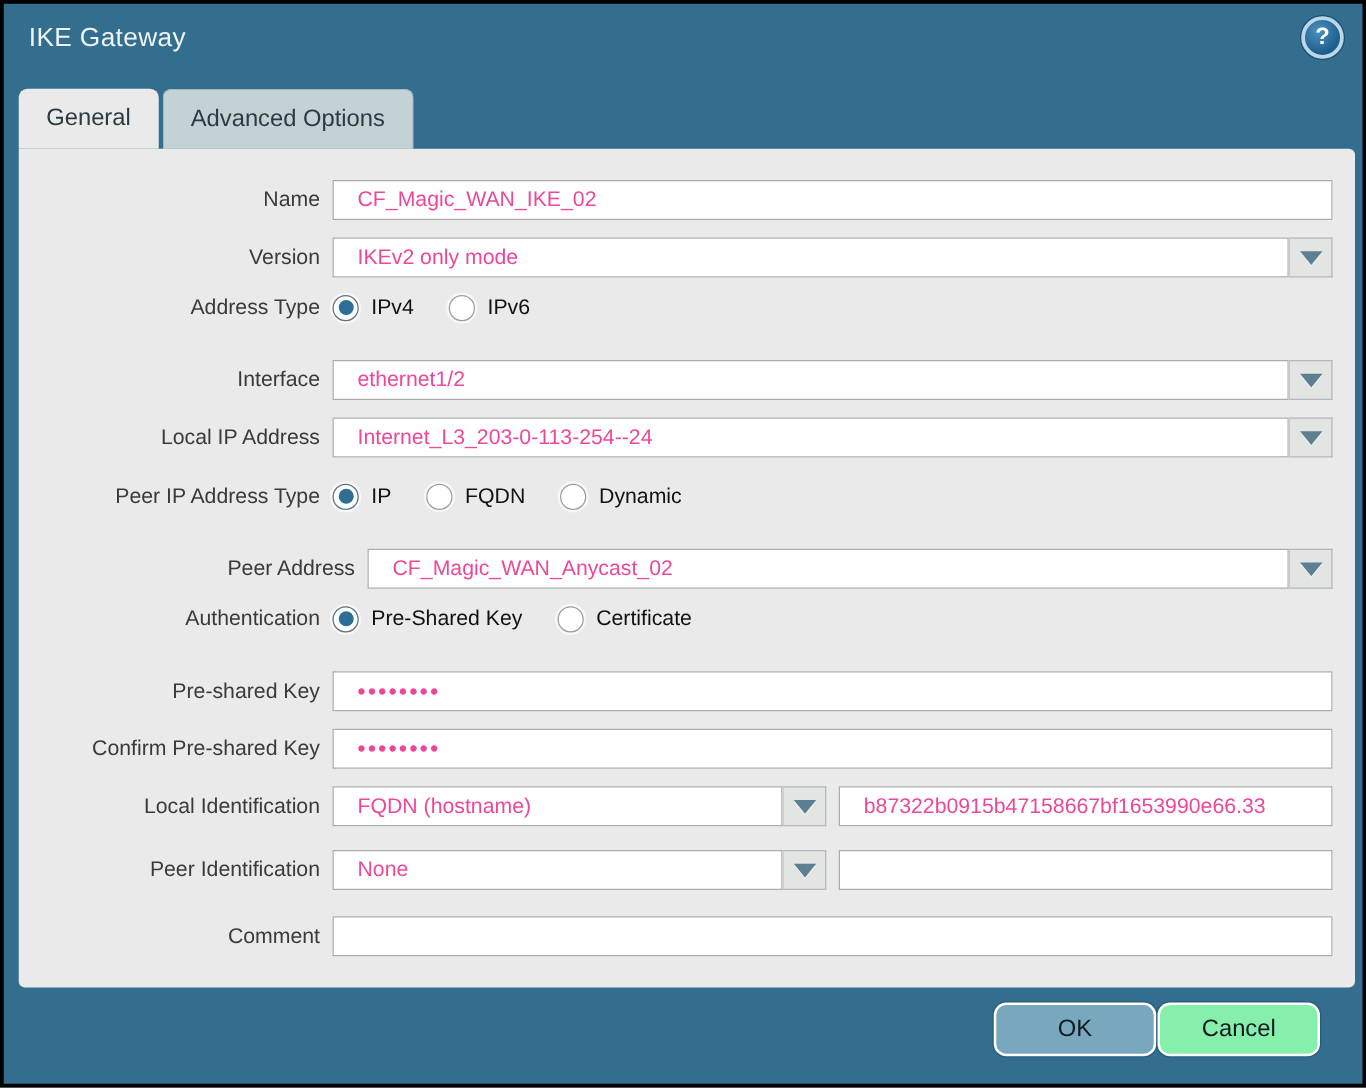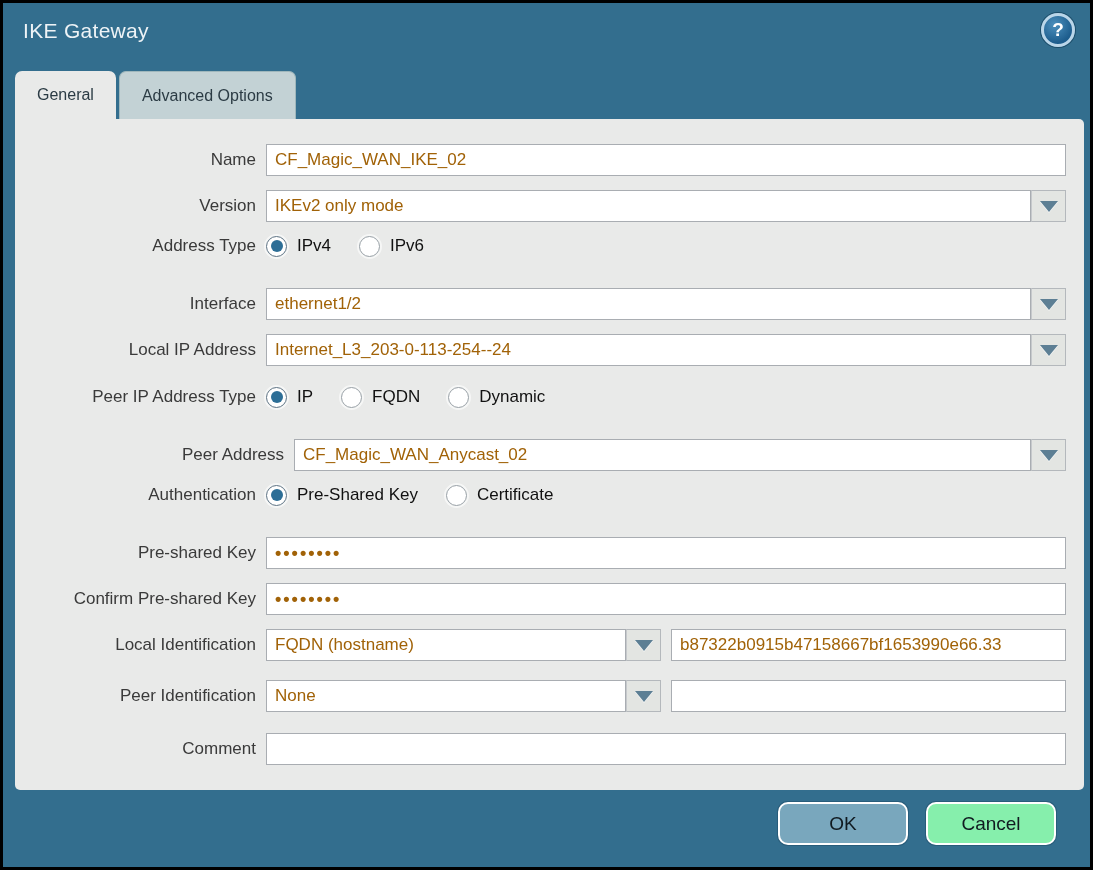--- a/index.html
+++ b/index.html
@@ -46,21 +46,21 @@
   .tabs {
     position: absolute;
     left: 12px;
     top: 68px;
     display: flex;
     gap: 3px;
   }
   .tab {
     height: 48px;
     border-radius: 7px 7px 0 0;
-    font-size: 16px;
+    font-size: 19px;
     color: #2b3b44;
     display: flex;
     align-items: center;
     padding: 0 22px;
     cursor: pointer;
   }
   .tab.active { background: #e9eae9; }
   .tab.inactive { background: #c3d2d5; border: 1px solid #9fb7bc; border-bottom: none; }
   
   .panel {
@@ -93,22 +93,22 @@
     display: flex;
     align-items: center;
     height: 100%;
   }
   .tfield {
     flex: 1;
     height: 32px;
     background: #fff;
     border: 1px solid #a9adb2;
     font-size: 17px;
-    color: #a16207;
-    padding: 0 8px;
+    color: #ec4899;
+    padding: 0 19px;
     display: flex;
     align-items: center;
     white-space: nowrap;
     overflow: hidden;
   }
   .dots { font-size: 18px; font-weight: bold; letter-spacing: 2px; }
   .dd-btn {
     flex: 0 0 35px;
     height: 32px;
     background: #e3e5e2;
@@ -150,21 +150,21 @@
     border-radius: 50%;
     background: #2d6e96;
   }
   .radio-label { font-size: 17px; color: #111; }
   
   .footer {
     position: absolute;
     right: 34px;
     top: 799px;
     display: flex;
-    gap: 18px;
+    gap: 1px;
     padding-left: 22px;
   }
   .btn {
     height: 43px;
     min-width: 130px;
     padding: 0 30px;
     border: 2px solid #ffffff;
     border-radius: 10px;
     font-size: 19px;
     color: #101a20;

